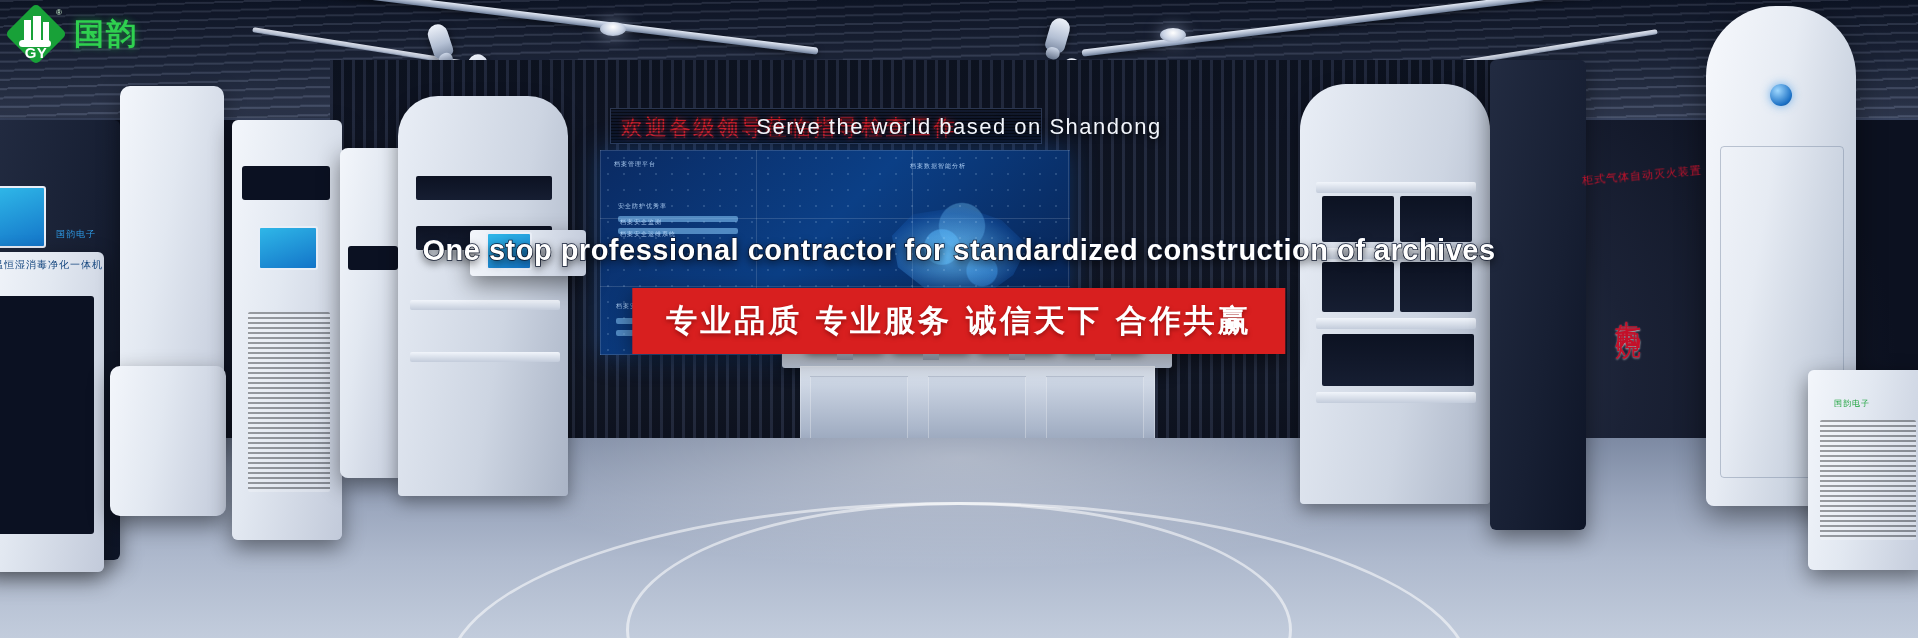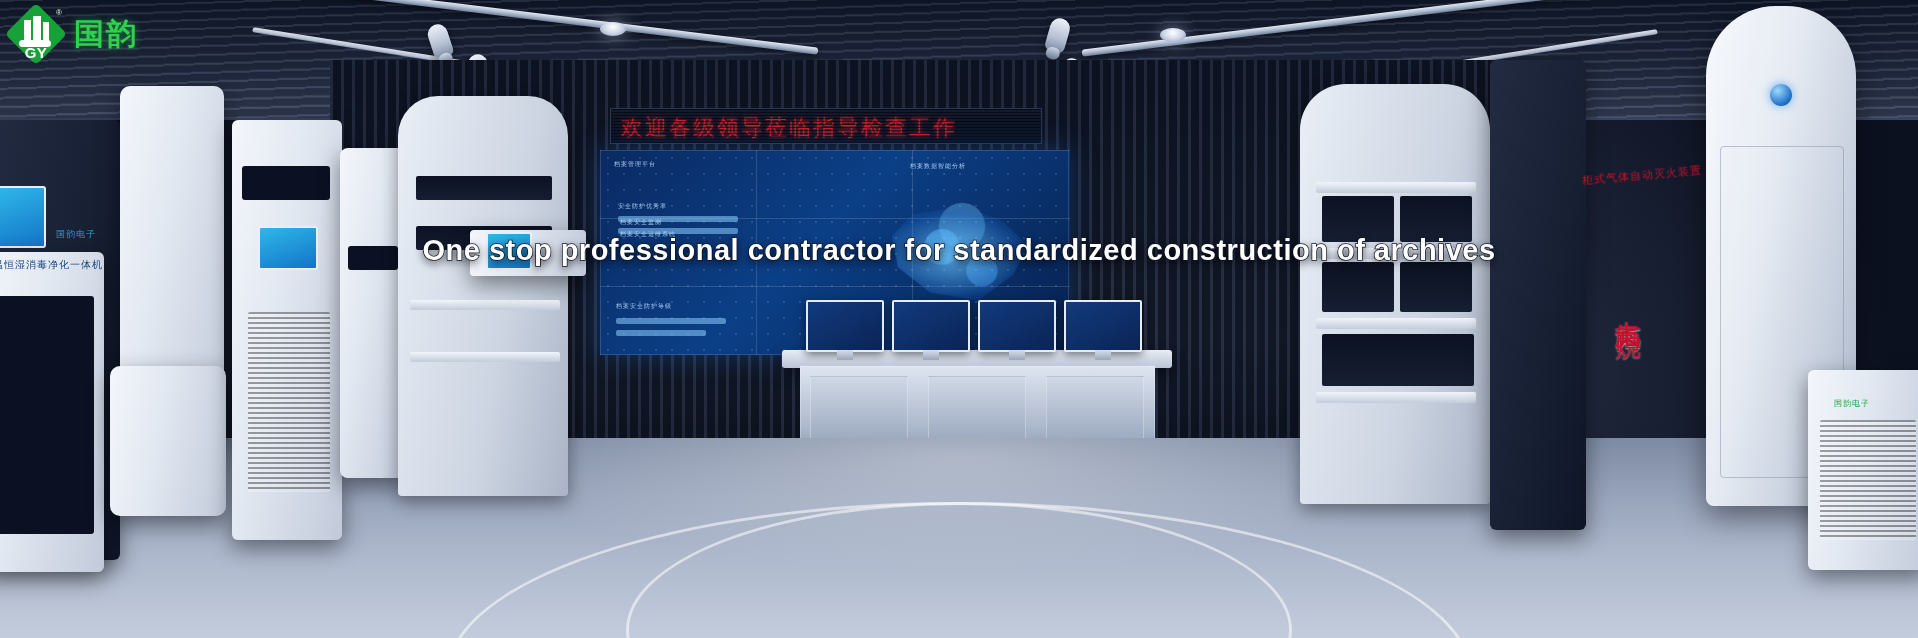--- a/index.html
+++ b/index.html
@@ -404,17 +404,21 @@
         <div class="bldg" style="left:16px;top:14px;width:7px;height:22px;"></div>
         <div class="bldg" style="left:25px;top:10px;width:8px;height:26px;"></div>
         <div class="bldg" style="left:35px;top:16px;width:6px;height:20px;"></div>
         <div class="bldg" style="left:11px;top:34px;width:32px;height:7px;border-radius:4px;"></div>
         <div class="gy">GY</div>
         <div class="reg">®</div>
       </div>
       <div class="logo-text">国韵</div>
     </div>
 
+    <div class="tagline-en">Serve the world based on Shandong</div>
     <div class="main-sub">One stop professional contractor for standardized construction of archives</div>
 
+    <div class="slogan-bar">
+      <div class="txt">专业品质  专业服务  诚信天下  合作共赢</div>
+    </div>
 
   </div>
 </div>
 
 </body></html>

